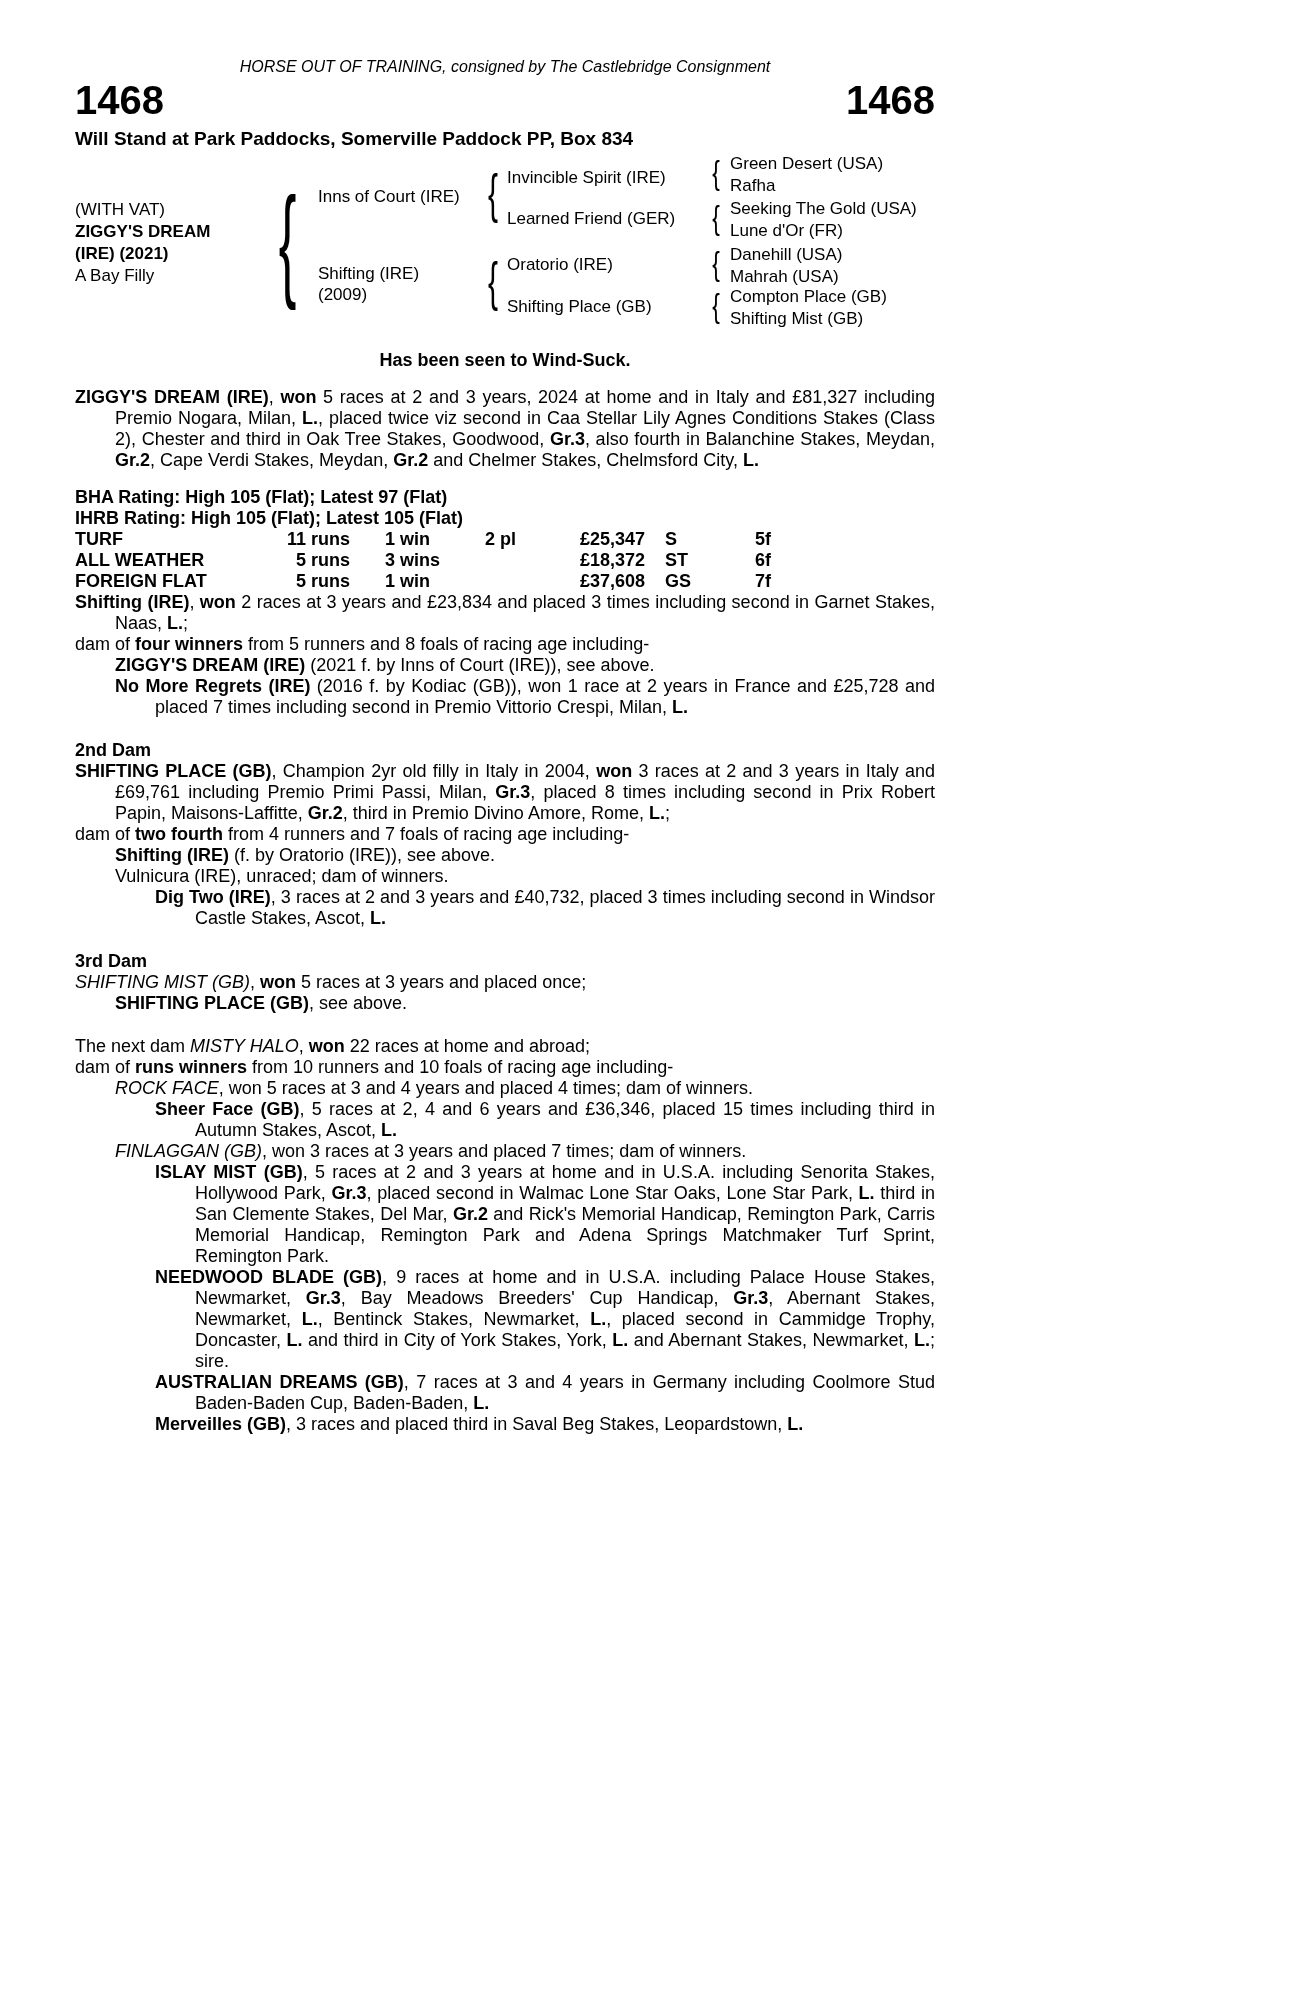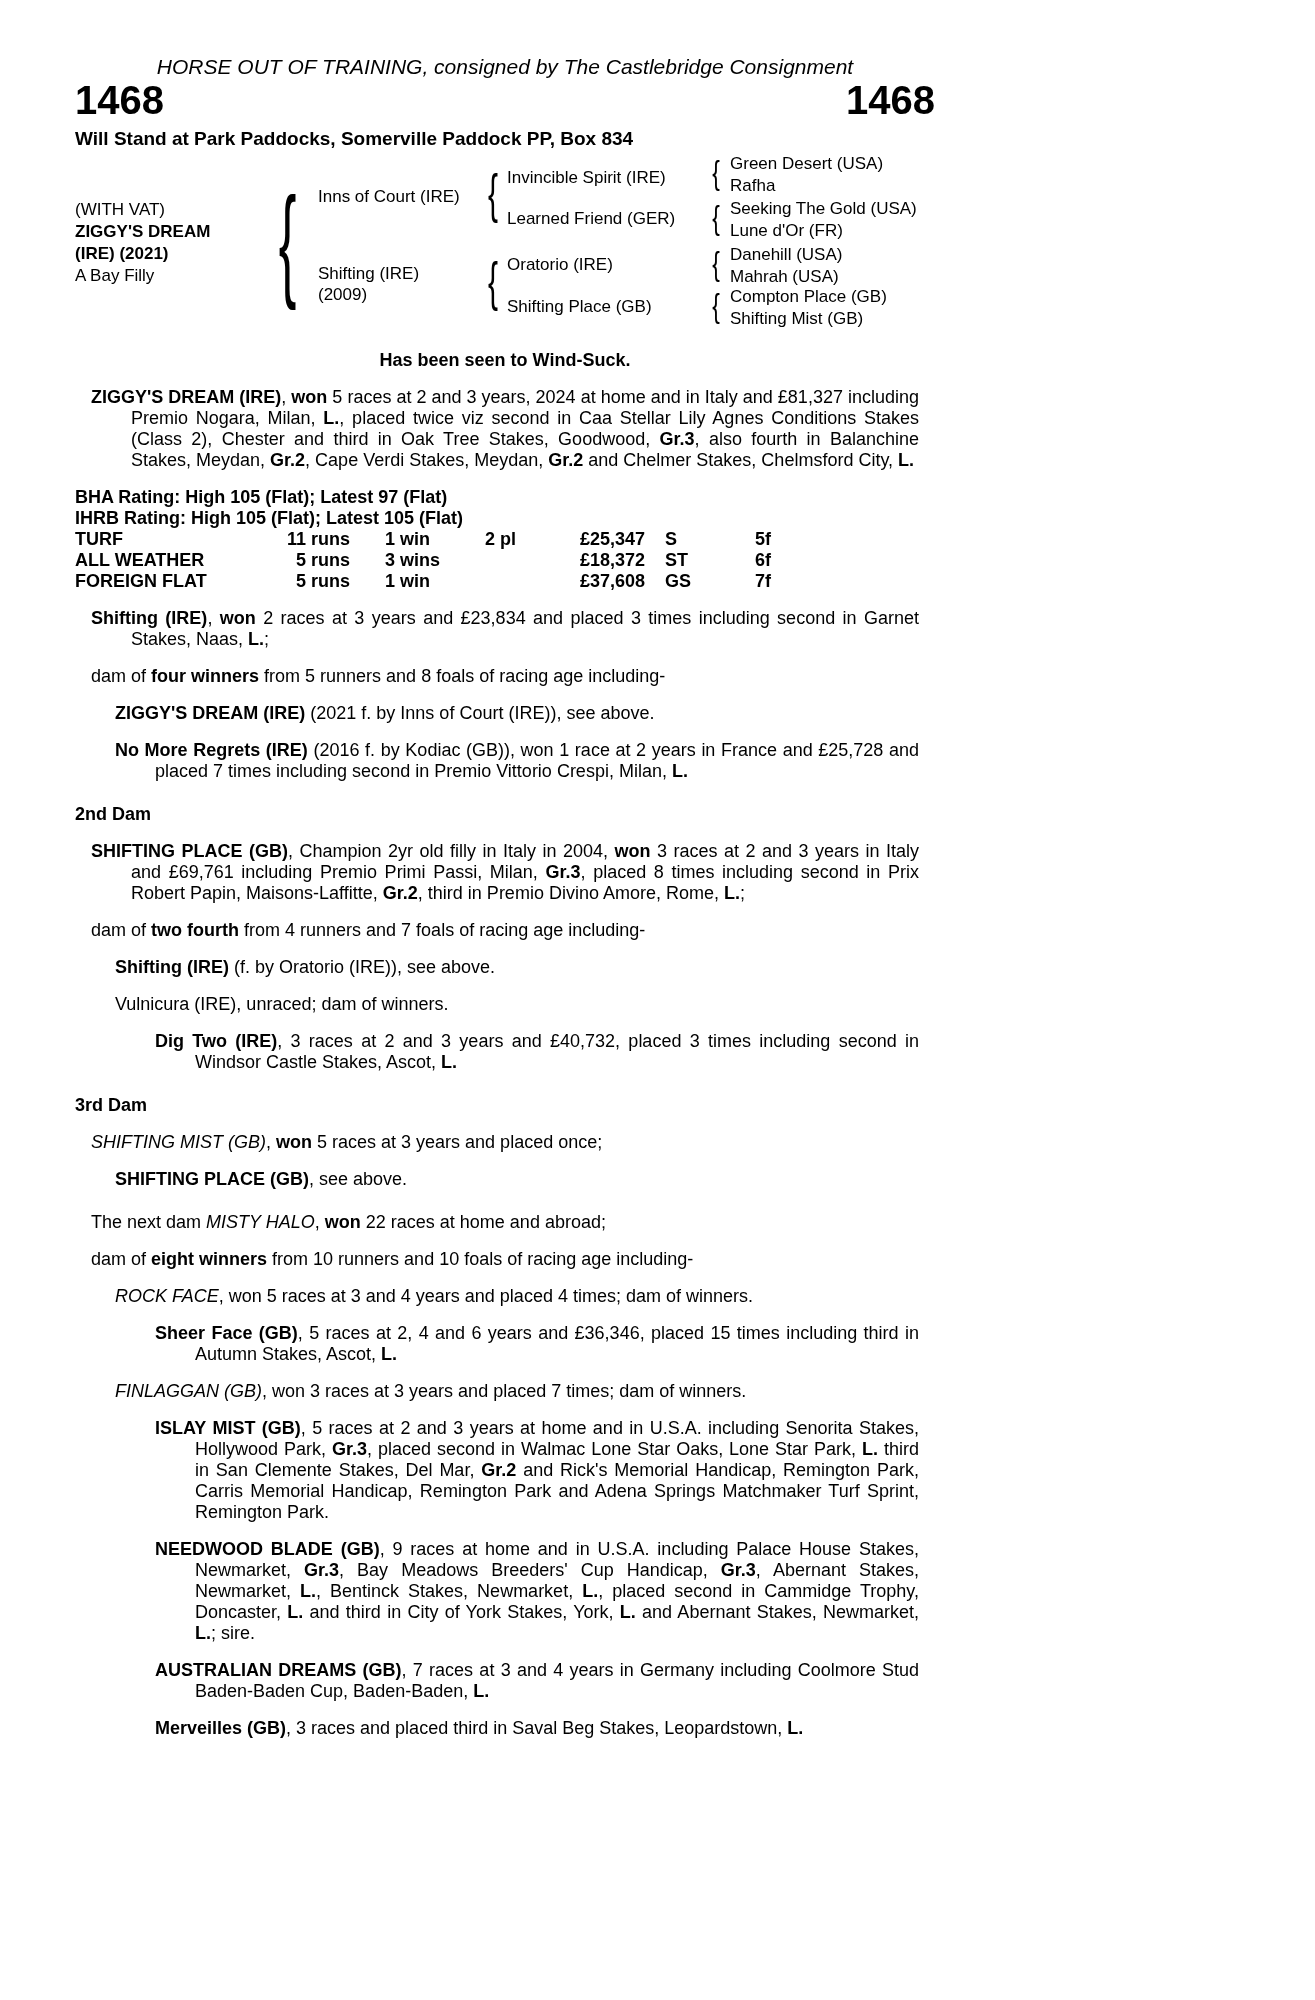--- a/index.html
+++ b/index.html
@@ -5,37 +5,37 @@
   html, body { margin:0; padding:0; }
   body {
     width:1315px; height:2000px; background:#ffffff; color:#000;
     font-family:"Liberation Sans", sans-serif;
     position:relative; overflow:hidden;
   }
   .content { position:absolute; left:75px; top:56px; width:860px; }
   .b { font-weight:bold; }
   .i { font-style:italic; }
 
-  .consign { text-align:center; font-style:italic; font-size:21px; line-height:22px; }
+  .consign { text-align:center; font-style:italic; font-size:16px; line-height:22px; }
   .lot-row { display:flex; justify-content:space-between; margin-top:2px; }
   .lot { font-size:40px; font-weight:bold; line-height:40px; }
   .stand { font-weight:bold; font-size:19px; margin-top:8px; line-height:22px; }
 
   .pedigree { position:relative; height:182px; margin-top:4px; font-size:17px; }
   .ped { position:absolute; white-space:nowrap; line-height:20px; }
 
   .brace { position:absolute; display:flex; align-items:center; justify-content:center; pointer-events:none; }
   .brace::before { content:"{"; display:block; font-weight:400; }
   .brace-big::before { font-size:46px; transform:scale(1.15, 2.7); }
   .brace-med::before { font-size:30px; transform:scale(1.0, 1.8); }
   .brace-sm::before  { font-size:24px; transform:scale(0.95, 1.35); }
 
   .notice { text-align:center; font-weight:bold; font-size:18px; margin:14px 0 16px; }
 
-  .para { margin:16px; font-size:18px; line-height:21px; text-align:justify; }
+  .para { margin:0; font-size:18px; line-height:21px; text-align:justify; }
   .hang0 { padding-left:40px; text-indent:-40px; }
   .ind1  { margin-left:40px; }
   .hang1 { margin-left:40px; padding-left:40px; text-indent:-40px; }
   .hang2 { margin-left:80px; padding-left:40px; text-indent:-40px; }
 
   .ratings { margin-top:16px; font-size:18px; line-height:21px; }
   .record { display:grid; grid-template-columns:210px 65px 135px 90px 70px 110px 90px;
             font-size:18px; line-height:21px;font-weight:bold; }
   .record .c2, .record .c5 { text-align:right; }
   .record .c3 { padding-left:35px; }
@@ -139,21 +139,21 @@
     <p class="para"><span>dam of </span><span class="b">two fourth</span><span> from 4 runners and 7 foals of racing age including-</span></p>
     <p class="para ind1"><span class="b">Shifting (IRE)</span><span> (f. by Oratorio (IRE)), see above.</span></p>
     <p class="para ind1"><span>Vulnicura (IRE), unraced; dam of winners.</span></p>
     <p class="para hang2"><span class="b">Dig Two (IRE)</span><span>, 3 races at 2 and 3 years and £40,732, placed 3 times including second in Windsor Castle Stakes, Ascot, </span><span class="b">L.</span></p>
 
     <div class="dam-head">3rd Dam</div>
     <p class="para"><span class="i">SHIFTING MIST (GB)</span><span>, </span><span class="b">won</span><span> 5 races at 3 years and placed once;</span></p>
     <p class="para ind1"><span class="b">SHIFTING PLACE (GB)</span><span>, see above.</span></p>
 
     <p class="para gap-top"><span>The next dam </span><span class="i">MISTY HALO</span><span>, </span><span class="b">won</span><span> 22 races at home and abroad;</span></p>
-    <p class="para"><span>dam of </span><span class="b">eight winners</span><span> from 10 runners and 10 foals of racing age including-</span></p>
+    <p class="para"><span>dam of </span><span class="b">runs winners</span><span> from 10 runners and 10 foals of racing age including-</span></p>
     <p class="para ind1"><span class="i">ROCK FACE</span><span>, won 5 races at 3 and 4 years and placed 4 times; dam of winners.</span></p>
     <p class="para hang2"><span class="b">Sheer Face (GB)</span><span>, 5 races at 2, 4 and 6 years and £36,346, placed 15 times including third in Autumn Stakes, Ascot, </span><span class="b">L.</span></p>
     <p class="para ind1"><span class="i">FINLAGGAN (GB)</span><span>, won 3 races at 3 years and placed 7 times; dam of winners.</span></p>
     <p class="para hang2"><span class="b">ISLAY MIST (GB)</span><span>, 5 races at 2 and 3 years at home and in U.S.A. including Senorita Stakes, Hollywood Park, </span><span class="b">Gr.3</span><span>, placed second in Walmac Lone Star Oaks, Lone Star Park, </span><span class="b">L.</span><span> third in San Clemente Stakes, Del Mar, </span><span class="b">Gr.2</span><span> and Rick's Memorial Handicap, Remington Park, Carris Memorial Handicap, Remington Park and Adena Springs Matchmaker Turf Sprint, Remington Park.</span></p>
     <p class="para hang2"><span class="b">NEEDWOOD BLADE (GB)</span><span>, 9 races at home and in U.S.A. including Palace House Stakes, Newmarket, </span><span class="b">Gr.3</span><span>, Bay Meadows Breeders' Cup Handicap, </span><span class="b">Gr.3</span><span>, Abernant Stakes, Newmarket, </span><span class="b">L.</span><span>, Bentinck Stakes, Newmarket, </span><span class="b">L.</span><span>, placed second in Cammidge Trophy, Doncaster, </span><span class="b">L.</span><span> and third in City of York Stakes, York, </span><span class="b">L.</span><span> and Abernant Stakes, Newmarket, </span><span class="b">L.</span><span>; sire.</span></p>
     <p class="para hang2"><span class="b">AUSTRALIAN DREAMS (GB)</span><span>, 7 races at 3 and 4 years in Germany including Coolmore Stud Baden-Baden Cup, Baden-Baden, </span><span class="b">L.</span></p>
     <p class="para hang2"><span class="b">Merveilles (GB)</span><span>, 3 races and placed third in Saval Beg Stakes, Leopardstown, </span><span class="b">L.</span></p>
 
   </div>
 </div>

